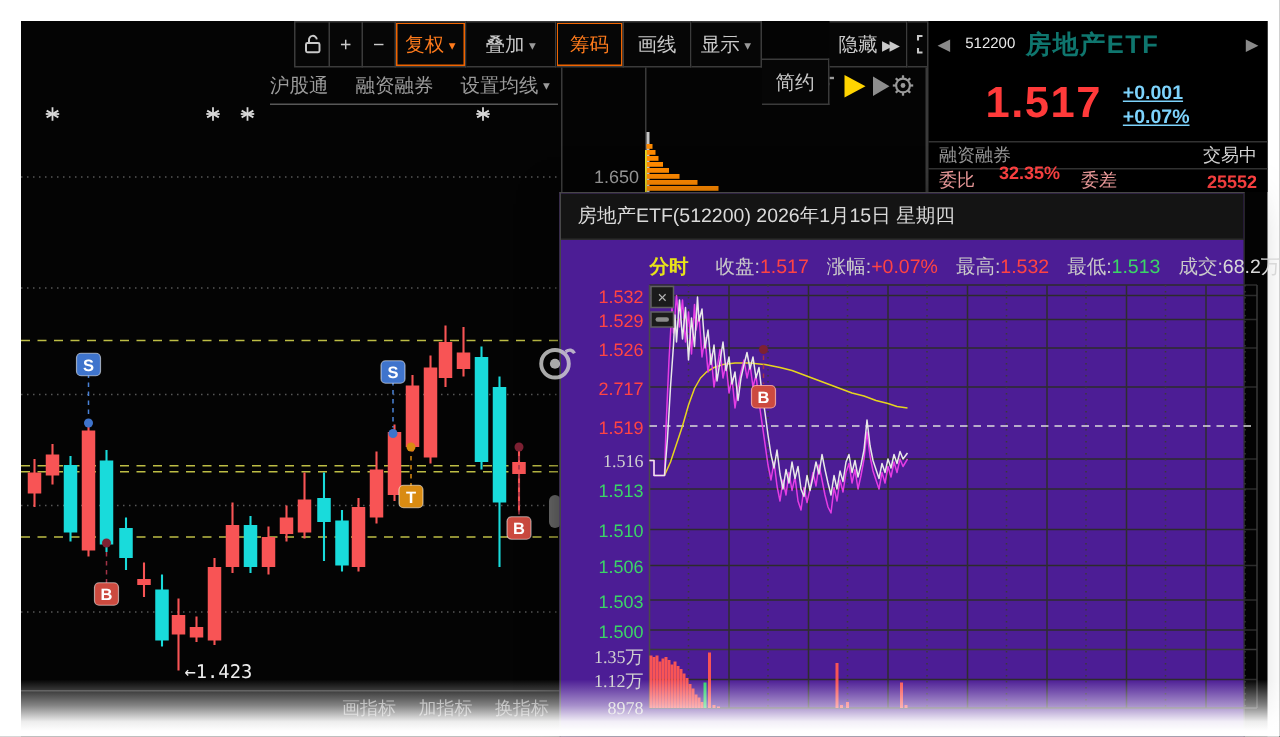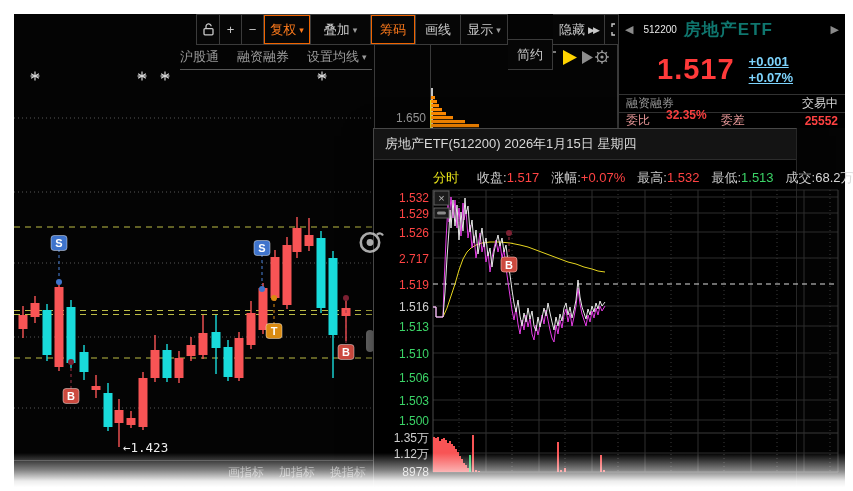--- a/index.html
+++ b/index.html
@@ -36,31 +36,31 @@
   .q-status{height:17px;border-top:1px solid #323232;border-bottom:1px solid #323232;
             display:flex;align-items:center;justify-content:space-between;padding:0 7px;font-size:12px;}
   .q-status .lab{color:#979797;}
   .q-status .val{color:#d4d4d4;}
   .q-bid{height:15px;display:flex;align-items:center;font-size:12px;padding:0 7px;}
   .q-bid .lab{color:#fca5a5;}
   .q-bid .num{color:#ff4242;font-weight:bold;}
   
   .chip-label{left:388px;top:111px;width:38px;text-align:right;color:#9a9a9a;font-size:12px;z-index:3;}
   
-  .popup{left:373px;top:128px;width:424px;height:363px;background:#000000;box-sizing:border-box;
+  .popup{left:373px;top:128px;width:457px;height:363px;background:#4c1d95;box-sizing:border-box;
          border:1px solid #474747;border-right-color:#262626;border-bottom:none;
          box-shadow:0 8px 26px rgba(0,0,0,.55);z-index:5;}
   .popup-title{height:30px;line-height:30px;background:#141414;border-bottom:1px solid #2c2c2c;
                color:#dadada;font-size:13px;padding-left:11px;white-space:nowrap;}
   .info-row{position:absolute;left:59px;top:40px;font-size:13px;color:#c9c9c9;white-space:nowrap;}
-  .info-tab{color:#e8e419;margin-right:18px;}
+  .info-tab{color:#e8e419;margin-right:18px;font-weight:bold;}
   .stat{margin-right:12px;}
   .stat .v.up{color:#ff4343;} .stat .v.down{color:#3bd467;} .stat .v.plain{color:#d8d8d8;}
   .axis-lab{position:absolute;left:0;width:55px;text-align:right;font-size:12px;line-height:14px;}
-  .axis-lab.up{color:#ff4444;} .axis-lab.down{color:#3bd467;} .axis-lab.flat{color:#cfcfcf;}
+  .axis-lab.up{color:#ff4444;} .axis-lab.down{color:#3bd467;} .axis-lab.flat{color:#cfcfcf;font-family:Liberation Serif, serif;}
   
   .kfooter{left:228px;top:464px;display:flex;align-items:center;gap:15px;color:#8e8e8e;
            font-size:12px;z-index:4;}
   .kfooter .fbox{width:16px;height:11px;border:1px solid #7b7b7b;border-radius:2px;display:flex;
                  align-items:center;justify-content:center;color:#8e8e8e;font-size:8px;letter-spacing:1px;}
   
   .watermark{left:357px;top:228px;display:flex;align-items:center;gap:6px;z-index:10;
              color:rgba(212,212,212,.8);font-size:23px;font-weight:bold;pointer-events:none;}
   
   svg.layer{position:absolute;left:0;top:0;z-index:2;}

